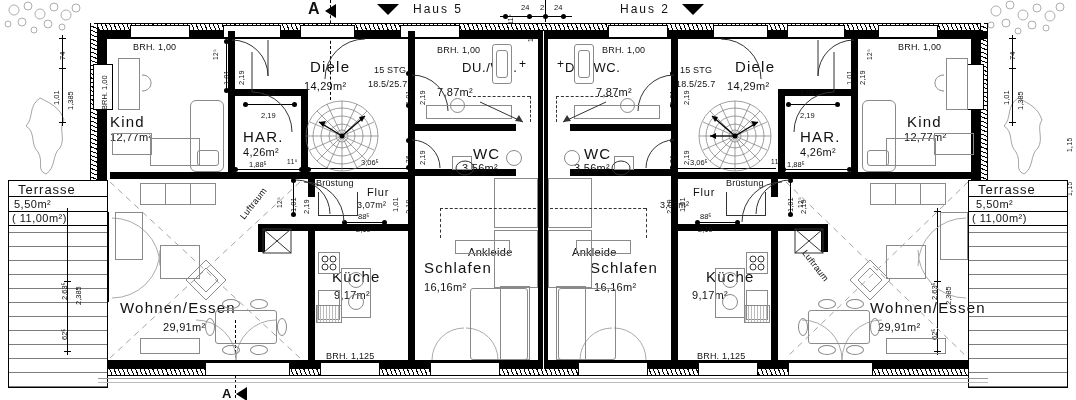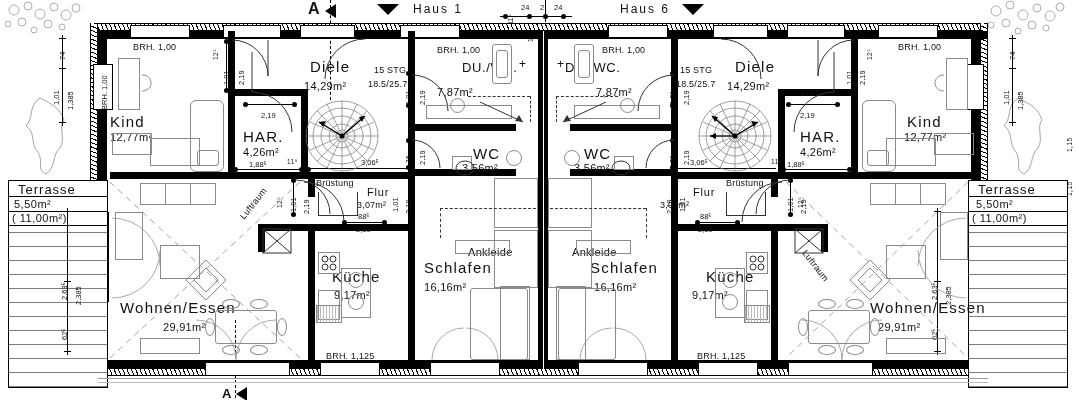--- a/index.html
+++ b/index.html
@@ -72,23 +72,23 @@
   .dashv{position:absolute;border-left:1px dashed #333;}
   .centerline{position:absolute;border-left:1px dashed #000;}
   svg{position:absolute;overflow:visible;}
   .bbox{position:absolute;border:1px solid #000;box-sizing:border-box;background:#fff;}
 </style>
 </head>
 <body>
 
 <div id="plan">
 
-  <div class="lbl hausname" style="left:413px;top:2px;">Haus  1</div>
+  <div class="lbl hausname" style="left:413px;top:2px;">Haus  5</div>
   <div class="arrowDown" style="left:377px;top:4px;"></div>
-  <div class="lbl hausname" style="left:620px;top:2px;">Haus  6</div>
+  <div class="lbl hausname" style="left:620px;top:2px;">Haus  2</div>
   <div class="arrowDown" style="left:682px;top:4px;"></div>
 
   <div class="lbl sect" style="left:308px;top:0px;">A</div>
   <div class="arrowLeft" style="left:325px;top:4px;"></div>
   <div class="centerline" style="left:330px;top:0px;height:100px;"></div>
 
   <div class="lbl" style="left:222px;top:386px;font-size:13px;font-weight:bold;">A</div>
   <div class="arrowRight" style="left:236px;top:387px;transform:rotate(180deg);"></div>
   <div class="centerline" style="left:235px;top:320px;height:78px;"></div>
 

